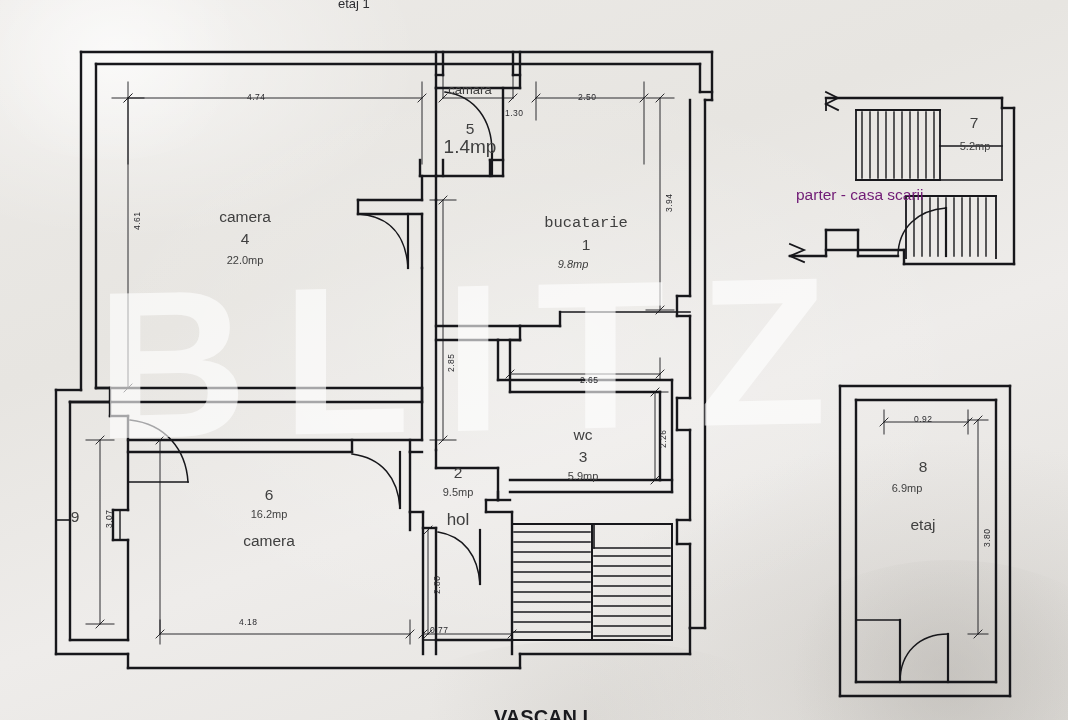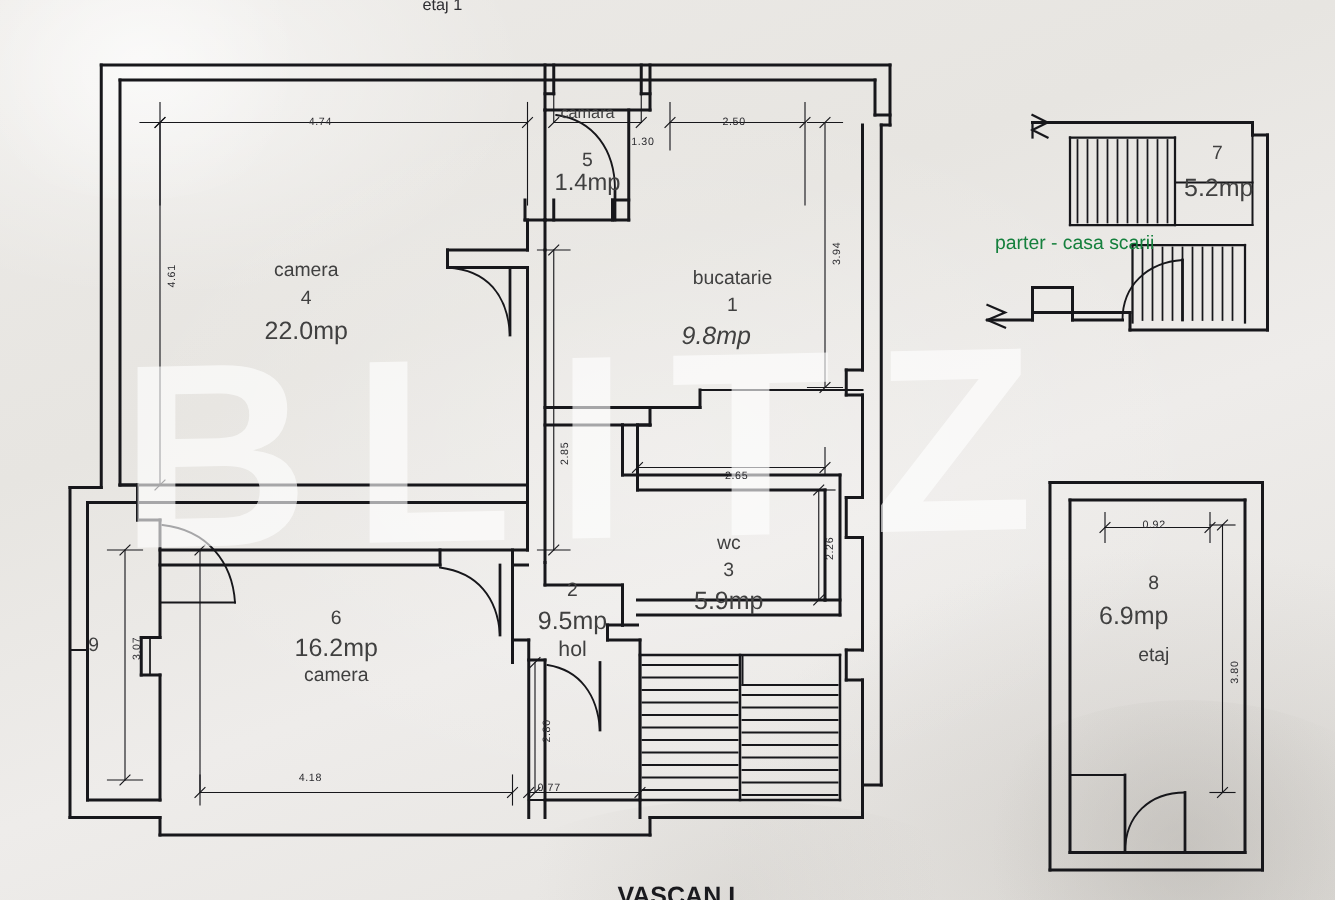--- a/index.html
+++ b/index.html
@@ -57,37 +57,37 @@
   }
   .lbl {
     position: absolute;
     color: #404040;
     white-space: nowrap;
     text-align: center;
     pointer-events: none;
   }
   .room-name { font-size: 15.5px; }
   .room-num  { font-size: 15.5px; }
-  .room-area { font-size: 20px; }
+  .room-area { font-size: 11px; }
   .room-small { font-size: 13px; }
   .dim {
     position: absolute;
     font-size: 8.5px;
     color: #2a2a2e;
     letter-spacing: 0.5px;
     white-space: nowrap;
     pointer-events: none;
   }
   .dim.v {
     transform-origin: 0 0;
   }
   .caption {
     position: absolute;
     font-size: 15.5px;
-    color: #15803d;
+    color: #701a75;
     white-space: nowrap;
     pointer-events: none;
   }
   .top-title {
     position: absolute;
     font-size: 13px;
     color: #2d2d31;
     white-space: nowrap;
     pointer-events: none;
   }
@@ -451,21 +451,21 @@
   <div class="bottom-title" style="left:494px; top:706px;">VASCAN I...</div>
 
   <div class="lbl room-name" style="left:180px; top:208px; width:130px;">camera</div>
   <div class="lbl room-num" style="left:180px; top:230px; width:130px;">4</div>
   <div class="lbl room-area" style="left:180px; top:254px; width:130px;">22.0mp</div>
 
   <div class="lbl room-small" style="left:430px; top:82px; width:80px;">camara</div>
   <div class="lbl room-small" style="left:430px; top:120px; width:80px; font-size:15.5px;">5</div>
   <div class="lbl room-small" style="left:426px; top:136px; width:88px; font-size:19px;">1.4mp</div>
 
-  <div class="lbl room-name" style="left:516px; top:214px; width:140px;">bucatarie</div>
+  <div class="lbl room-name" style="left:516px; top:214px; width:140px;font-family:Liberation Mono, monospace;">bucatarie</div>
   <div class="lbl room-num" style="left:516px; top:236px; width:140px;">1</div>
   <div class="lbl room-area" style="left:503px; top:258px; width:140px;font-style:italic;">9.8mp</div>
 
   <div class="lbl room-name" style="left:528px; top:426px; width:110px;">wc</div>
   <div class="lbl room-num" style="left:528px; top:448px; width:110px;">3</div>
   <div class="lbl room-area" style="left:528px; top:470px; width:110px;">5.9mp</div>
 
   <div class="lbl room-num" style="left:418px; top:464px; width:80px;">2</div>
   <div class="lbl room-area" style="left:412px; top:486px; width:92px;">9.5mp</div>
   <div class="lbl room-small" style="left:420px; top:510px; width:76px; font-size:17px;">hol</div>

